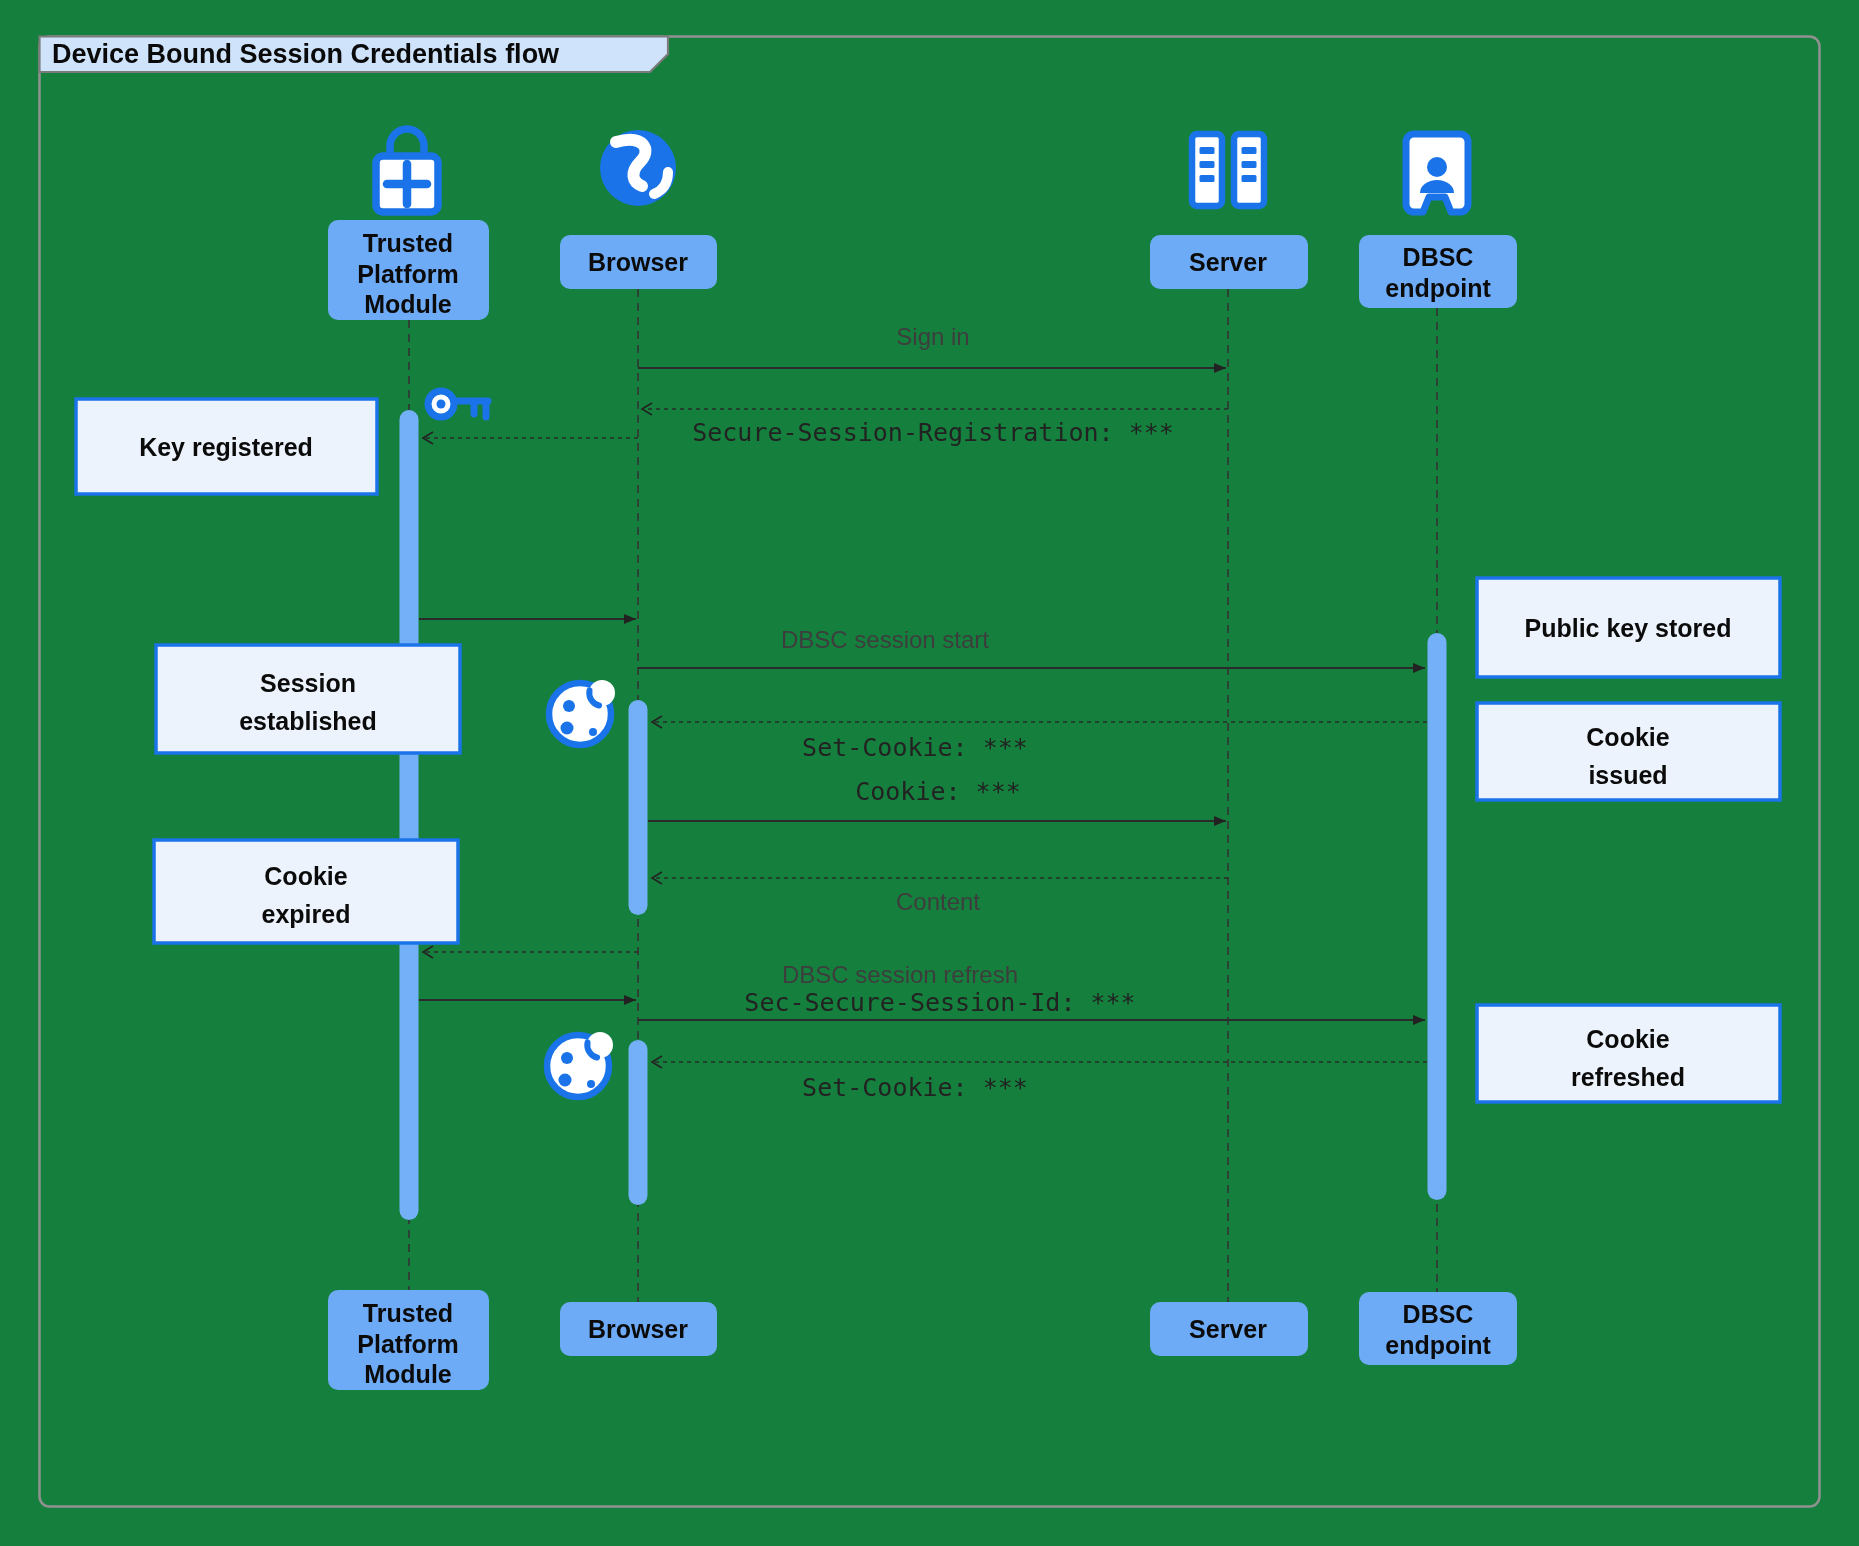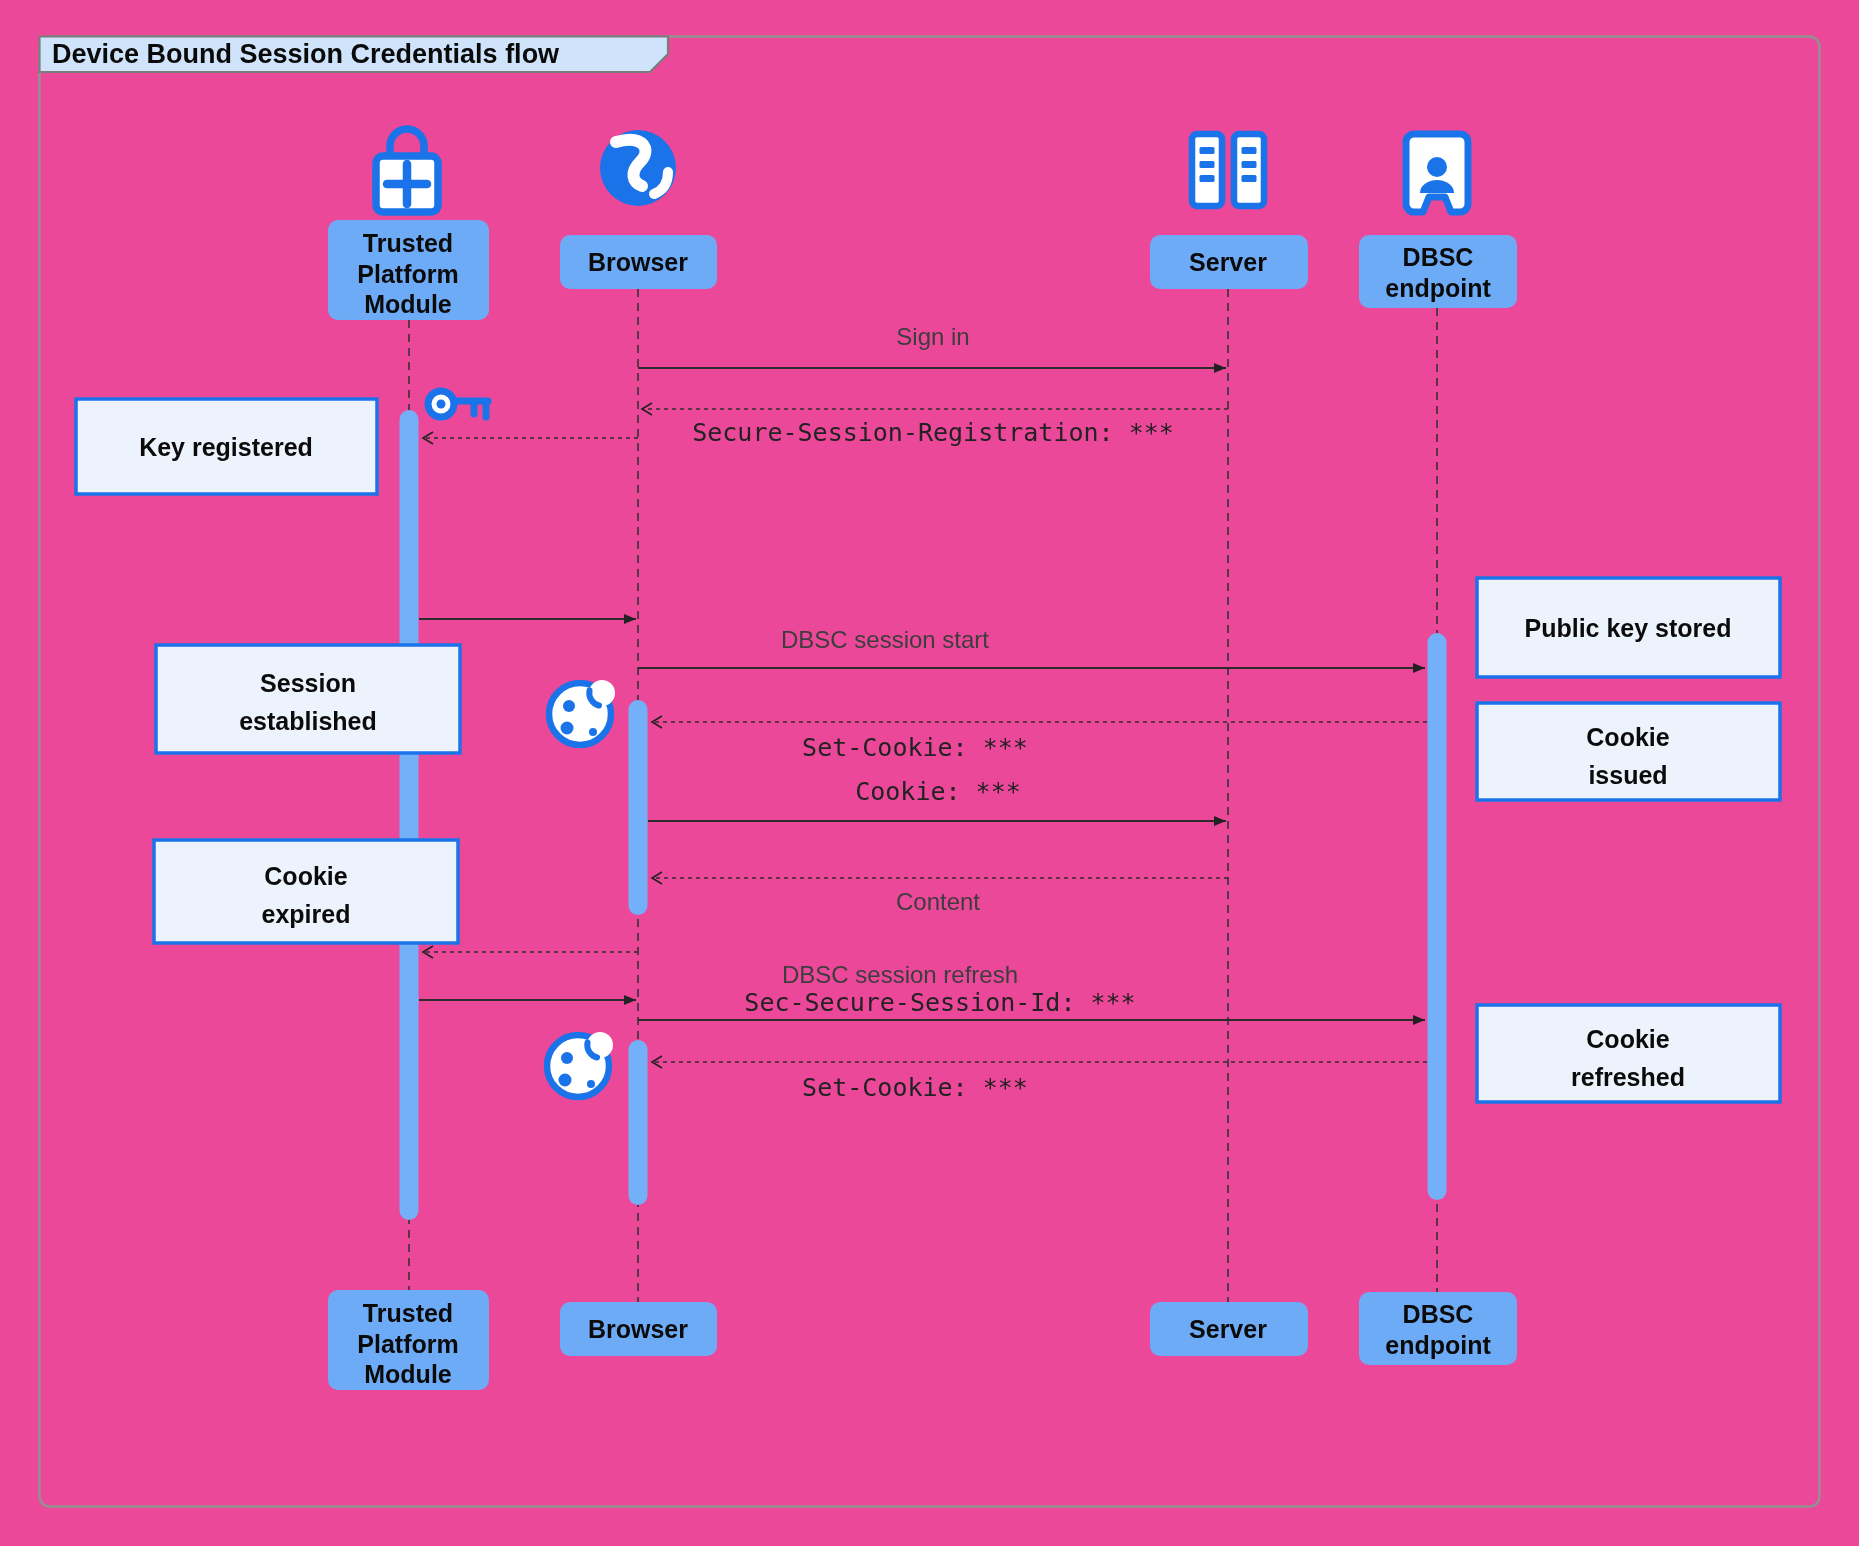--- a/index.html
+++ b/index.html
@@ -7,21 +7,21 @@
     --box-blue:#6dabf7;
     --bar-blue:#74b0f8;
     --note-fill:#edf3fc;
     --title-fill:#cfe3fa;
     --frame-border:#919191;
     --line-color:#2b2b2b;
     --msg-text:#3d3d3d;
     --mono-text:#222222;
   }
   html,body{margin:0;padding:0;background:#ffffff;}
-  .stage{width:1859px;height:1546px;position:relative;background:#ec4899;}
+  .stage{width:1859px;height:1546px;position:relative;background:#15803d;}
   svg{display:block;}
   .frame{fill:none;stroke:var(--frame-border);stroke-width:2.5;}
   .title-tab{fill:var(--title-fill);stroke:#7b7b7b;stroke-width:2.2;}
   .title-text{font:bold 27px "Liberation Sans",sans-serif;fill:#0a0a0a;}
   .lifeline{stroke:#333;stroke-width:1.6;stroke-dasharray:8 6;fill:none;}
   .bar{fill:var(--bar-blue);}
   .actor-box{fill:var(--box-blue);}
   .actor-label{font:bold 25px "Liberation Sans",sans-serif;fill:#0b0b0b;text-anchor:middle;}
   .note-box{fill:var(--note-fill);stroke:var(--accent-blue);stroke-width:3.5;}
   .note-label{font:bold 25px "Liberation Sans",sans-serif;fill:#0b0b0b;text-anchor:middle;}

